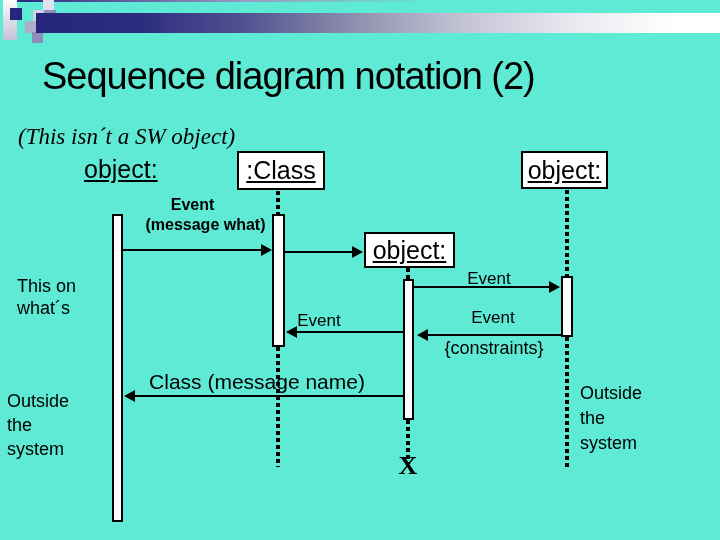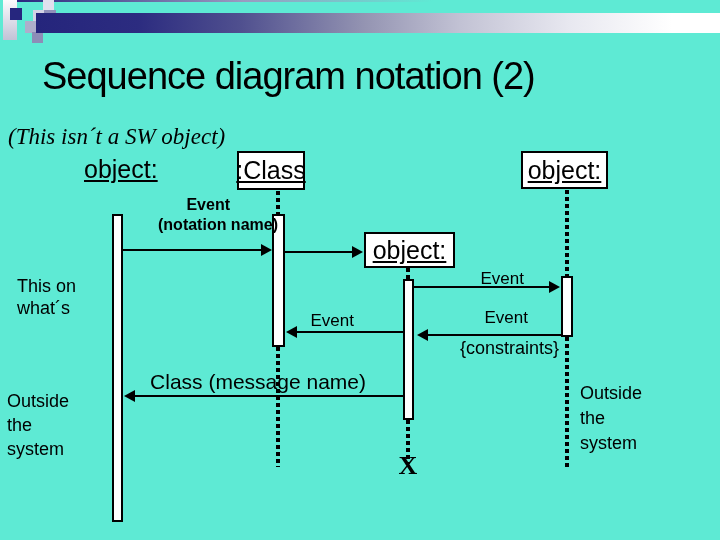--- a/index.html
+++ b/index.html
@@ -16,28 +16,28 @@
     background:linear-gradient(to right,#25257c 0%,#2c2c80 15%,#50508f 30%,#9494b2 48%,#c2c2d4 62%,#e8e8f0 78%,#ffffff 93%);}
   .sq{position:absolute;}
   .sq-navy{left:10px;top:8px;width:12px;height:12px;background:#26267e;}
   .sq-top{left:43px;top:0;width:11px;height:10px;background:#e0e0ee;}
   .sq-a{left:33px;top:10px;width:11px;height:11px;background:#d3d3e5;}
   .sq-b{left:44px;top:10px;width:12px;height:12px;background:#9090ba;}
   .sq-c{left:25px;top:21px;width:12px;height:12px;background:#aeaecb;}
   .sq-d{left:32px;top:32px;width:11px;height:11px;background:#8d8db7;}
   
   .title{position:absolute;left:42px;top:55px;font-size:38px;letter-spacing:-1px;white-space:nowrap;}
-  .subtitle{position:absolute;left:8px;top:124px;font-size:23px;
+  .subtitle{position:absolute;left:18px;top:124px;font-size:23px;
     font-family:"Liberation Serif",serif;font-style:italic;white-space:nowrap;}
   
   .head-box{position:absolute;border:2px solid #000;background:#fff;
     display:flex;align-items:center;justify-content:center;box-sizing:border-box;}
   .head-text{font-size:25px;text-decoration:underline;white-space:nowrap;}
   .head-plain{position:absolute;font-size:25px;text-decoration:underline;white-space:nowrap;}
-  #head-class{left:237px;top:151px;width:68px;height:39px;}
+  #head-class{left:237px;top:151px;width:88px;height:39px;}
   #head-right{left:521px;top:151px;width:87px;height:38px;}
   #head-mid{left:364px;top:232px;width:91px;height:36px;}
   #head-left{left:84px;top:155px;}
   
   .act{position:absolute;border:2px solid #000;background:#fff;box-sizing:border-box;}
   #bar-left{left:112px;top:214px;width:11px;height:308px;}
   #bar-class{left:272px;top:214px;width:13px;height:133px;}
   #bar-mid{left:403px;top:279px;width:11px;height:141px;}
   #bar-right{left:561px;top:276px;width:12px;height:61px;}
   
@@ -49,21 +49,21 @@
   #dash-mid-bot{left:406px;top:420px;height:44px;}
   #dash-right-top{left:565px;top:190px;height:86px;}
   #dash-right-bot{left:565px;top:337px;height:130px;}
   
   .aline{position:absolute;height:2px;background:#000;}
   .ah-r{position:absolute;width:0;height:0;
     border-top:6px solid transparent;border-bottom:6px solid transparent;border-left:11px solid #000;}
   .ah-l{position:absolute;width:0;height:0;
     border-top:6px solid transparent;border-bottom:6px solid transparent;border-right:11px solid #000;}
   
-  .lbl{position:absolute;text-align:right;white-space:nowrap;}
+  .lbl{position:absolute;text-align:center;white-space:nowrap;}
   .lbl-b{font-weight:bold;font-size:16px;}
   .lbl-r{font-size:17px;}
   #lbl-event1{left:155px;top:196px;width:75px;}
   #lbl-event1b{left:133px;top:216px;width:145px;}
   #lbl-event-c{left:454px;top:269px;width:70px;}
   #lbl-event-d{left:458px;top:308px;width:70px;}
   #lbl-constraints{left:429px;top:338px;width:130px;font-size:18px;}
   #lbl-event-e{left:284px;top:311px;width:70px;}
   #lbl-event-f{left:148px;top:370px;width:218px;font-size:21px;}
   .note{position:absolute;font-size:18px;}
@@ -126,21 +126,21 @@
   <div class="aline" style="left:428px;top:334px;width:133px;"></div>
   <div class="ah-l" style="left:417px;top:329px;"></div>
 
   <div class="aline" style="left:297px;top:331px;width:106px;"></div>
   <div class="ah-l" style="left:286px;top:326px;"></div>
 
   <div class="aline" style="left:135px;top:395px;width:269px;"></div>
   <div class="ah-l" style="left:124px;top:390px;"></div>
 
   <div class="lbl lbl-b" id="lbl-event1">Event</div>
-  <div class="lbl lbl-b" id="lbl-event1b">(notation name)</div>
+  <div class="lbl lbl-b" id="lbl-event1b">(message what)</div>
   <div class="lbl lbl-r" id="lbl-event-c">Event</div>
   <div class="lbl lbl-r" id="lbl-event-d">Event</div>
   <div class="lbl" id="lbl-constraints">{constraints}</div>
   <div class="lbl lbl-r" id="lbl-event-e">Event</div>
   <div class="lbl" id="lbl-event-f">Class (message name)</div>
 
   <div class="note" id="notes">
     <div>This on</div>
     <div>what´s</div>
   </div>

